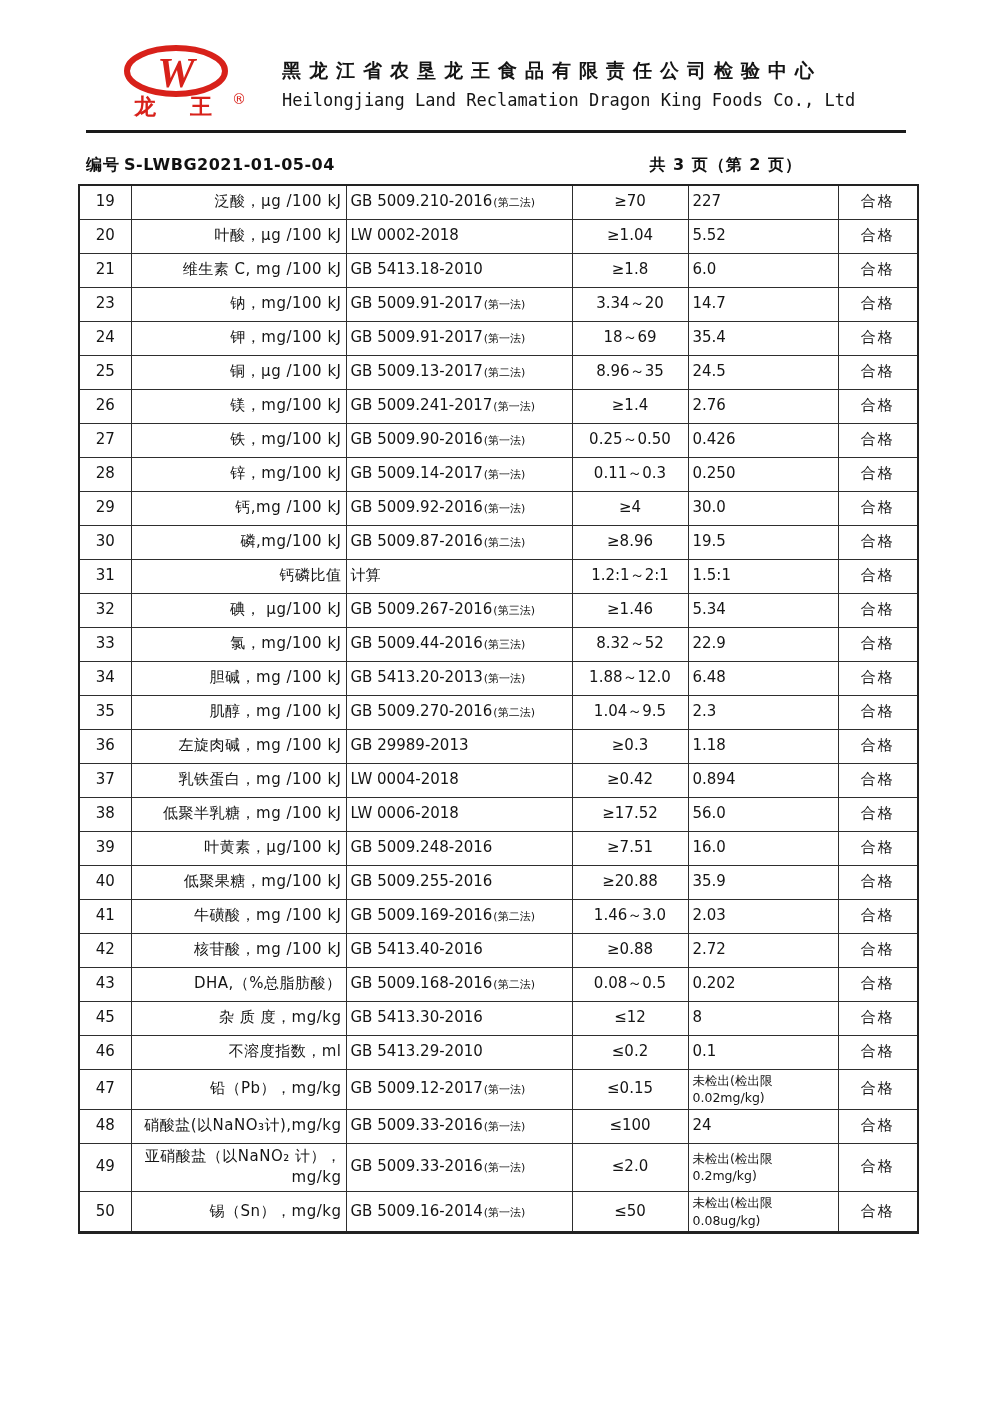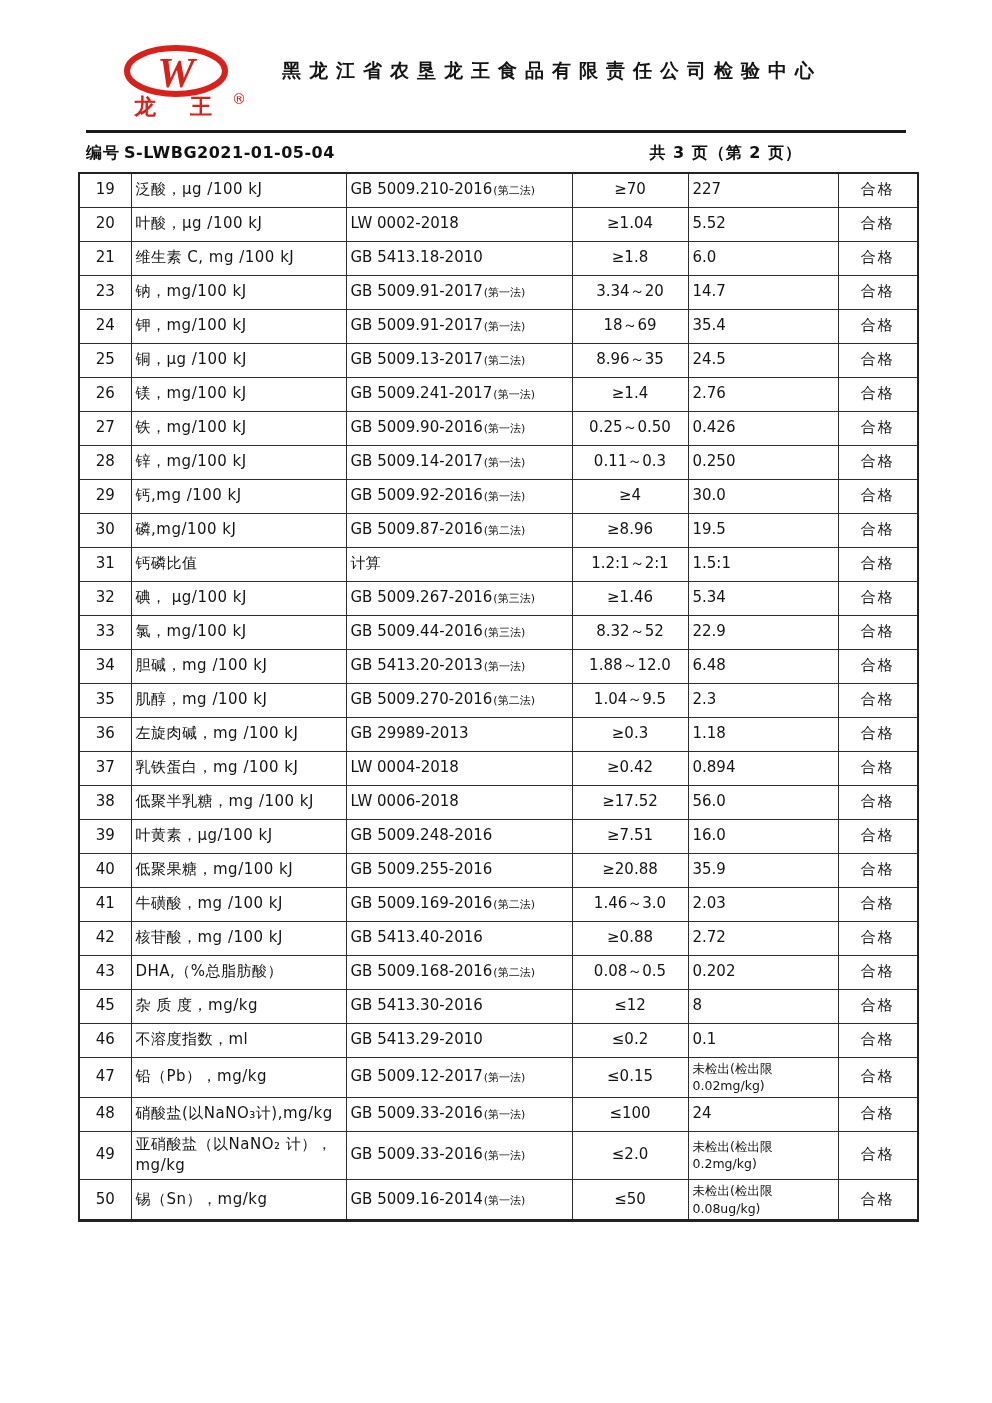--- a/index.html
+++ b/index.html
@@ -41,21 +41,21 @@
     height: 3px;
     background: #1a1a1a;
     margin: 8px 86px 0 86px;
   }
 
   
   .doc-line {
     display: flex;
     justify-content: space-between;
     align-items: center;
-    margin: 10px 0 0 86px;
+    margin: 22px 0 0 86px;
     font-weight: bold;
     font-size: 16px;
     color: #111;
   }
   .doc-number { letter-spacing: 0.5px; }
   .doc-number .num-label { margin-right: 4px; letter-spacing: 1px; }
   .page-info { margin-right: 190px; letter-spacing: 1px; }
 
   
   table.results {
@@ -70,21 +70,21 @@
     border: 1px solid #2e2e2e;
     height: 34px;
     padding: 2px 4px;
     font-size: 15px;
     line-height: 1.45;
     color: #141414;
     vertical-align: middle;
     overflow: hidden;
   }
   td.cell-no { text-align: center; }
-  td.cell-item { text-align: left; padding-left: 10px; letter-spacing: 0.5px; }
+  td.cell-item { text-align: right; padding-left: 10px; letter-spacing: 0.5px; }
   td.cell-method { text-align: left; padding-left: 8px; white-space: nowrap; }
   td.cell-method .method-note { font-size: 11px; margin-left: 1px; }
   td.cell-standard { text-align: center; }
   td.cell-result { text-align: left; }
   td.cell-result.result-small { font-size: 12.5px; line-height: 1.4; }
   td.cell-conclusion { text-align: center; letter-spacing: 2px; }
 </style>
 </head>
 <body>
 
@@ -94,20 +94,21 @@
     <div class="logo-wrap">
       <svg width="152" height="74" viewBox="0 0 152 74">
         <ellipse cx="60" cy="27" rx="49" ry="23" fill="none" stroke="#d8211a" stroke-width="6"></ellipse>
         <text x="60" y="43" text-anchor="middle" font-family="'Liberation Serif', serif" font-style="italic" font-weight="bold" font-size="42" fill="#d8211a">W</text>
         <text x="116" y="60" font-size="14" fill="#d8211a">®</text>
         <text x="18" y="70" font-size="22" font-weight="bold" fill="#d8211a" letter-spacing="34">龙王</text>
       </svg>
     </div>
     <div class="titles">
       <div class="title-cn">黑龙江省农垦龙王食品有限责任公司检验中心</div>
+      <div class="title-en">Heilongjiang Land Reclamation Dragon King Foods Co., Ltd</div>
     </div>
   </div>
 
   <div class="header-rule"></div>
 
   <div class="doc-line">
     <div class="doc-number">
       <span class="num-label">编号</span><span>S-LWBG2021-01-05-04</span>
     </div>
     <div class="page-info">共 3 页（第 2 页）</div>

